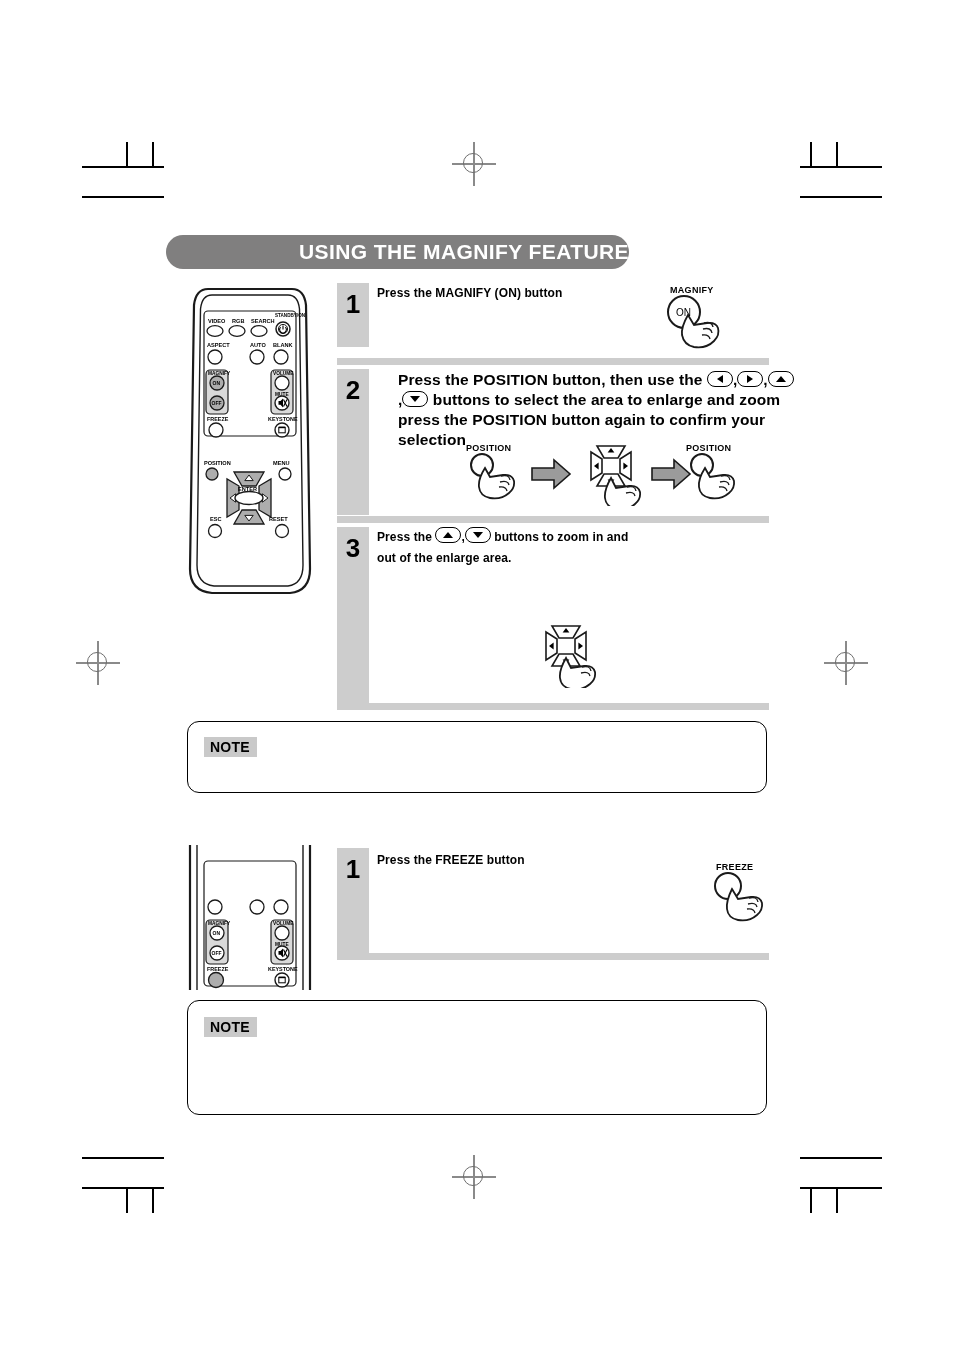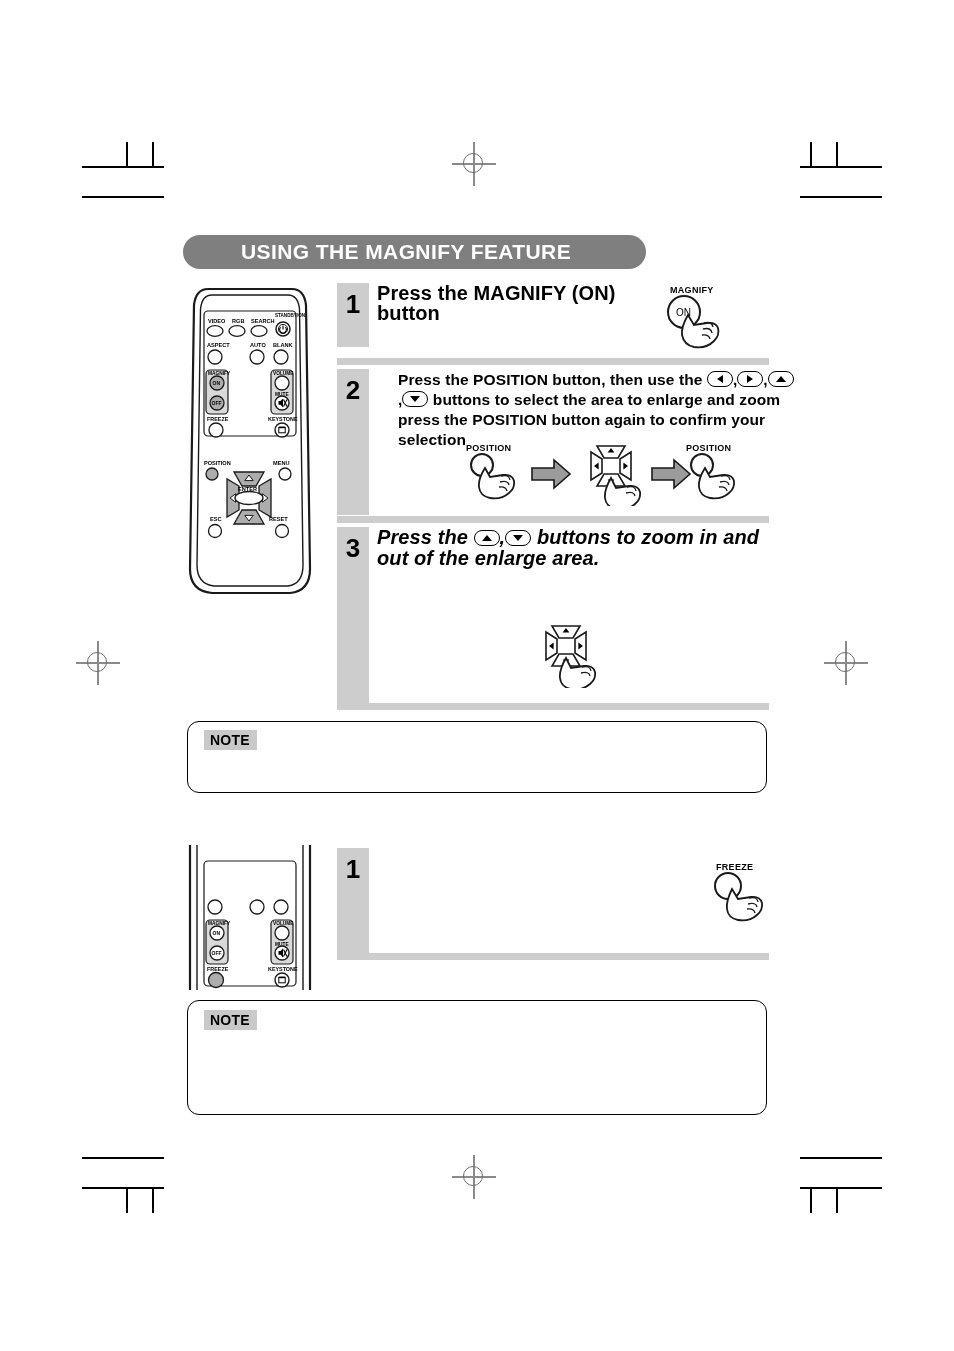--- a/index.html
+++ b/index.html
@@ -28,59 +28,60 @@
   .sec-bar {
     position: absolute;
     background: #807f7f;
     border-radius: 22px;
     color: #fff;
     font-weight: bold;
     display: flex;
     align-items: center;
     letter-spacing: .4px;
   }
-  #sec-magnify { left:183px; top:235px; width:463px; height:34px; font-size:21px; padding-left:58px; box-sizing:border-box;}
+  #sec-magnify { left:166px; top:235px; width:463px; height:34px; font-size:21px; padding-left:58px; box-sizing:border-box;justify-content:flex-end;}
   #sec-freeze  { left:183px; top:808px; width:316px; height:34px; font-size:21px; padding-left:28px; box-sizing:border-box;}
   .step-num {
     position: absolute;
     background: #cdcdcd;
     color: #000;
     font-weight: bold;
     font-size: 26px;
     display: flex; align-items: flex-start; justify-content: center;
     padding-top: 6px;
     box-sizing: border-box;
   }
   .step-sep { position:absolute; background:#cdcdcd; }
   .step-text {
     position: absolute;
     font-weight: bold;
     font-size: 15.5px;
     line-height: 20px;
     color: #000;
     letter-spacing: .1px;
   }
-  .step-text.big { font-size: 20px; }
+  .step-text.big { font-size: 12px; }
 
   
   .notebox {
     position: absolute;
     border: 1.4px solid #000;
     border-radius: 12px;
     background: #fff;
     box-sizing: border-box;
   }
   .note-label {
     position: absolute;
     background: #c9c9c9;
     color: #000;
     font-weight: bold;
     font-size: 14px;
     padding: 2px 7px 2px 6px;
     letter-spacing: .2px;
+    margin-top: 7px;
   }
 
   
   .keypill {
     display: inline-block;
     width: 24px; height: 14px;
     border: 1.6px solid #000;
     border-radius: 8px;
     position: relative;
     vertical-align: -2px;
@@ -323,21 +324,21 @@
       <path d="M38 39 Q46 37 47 42" fill="none" stroke="#1a1a1a" stroke-width="1.3"></path>
       <path d="M37 44 Q44 43 45 48" fill="none" stroke="#1a1a1a" stroke-width="1.3"></path>
     </svg>
   </div>
 
   <div class="step-sep" style="left:337px; top:516px; width:432px; height:7px;"></div>
 
   <div class="step-num" style="left:337px; top:527px; width:32px; height:180px;">
     <span>3</span>
   </div>
-  <div class="step-text big" style="left:377px; top:527px; width:400px; line-height:21px;font-style:italic;">
+  <div class="step-text big" style="left:377px; top:527px; width:400px; line-height:21px;">
     <span>Press the </span><span class="keypill up"></span><span>,</span><span class="keypill down"></span><span> buttons to zoom in and</span><br>
     <span>out of the enlarge area.</span>
   </div>
 
   <div class="callout" style="left:535px; top:620px;">
     <svg width="80" height="68" viewBox="0 0 80 68">
       <path d="M17 6 L45 6 L38 18 L24 18 Z" fill="#fff" stroke="#1a1a1a" stroke-width="1.6"></path>
       <path d="M17 46 L45 46 L38 34 L24 34 Z" fill="#fff" stroke="#1a1a1a" stroke-width="1.6"></path>
       <path d="M11 12 L11 40 L22 33 L22 19 Z" fill="#fff" stroke="#1a1a1a" stroke-width="1.6"></path>
       <path d="M51 12 L51 40 L40 33 L40 19 Z" fill="#fff" stroke="#1a1a1a" stroke-width="1.6"></path>
@@ -399,20 +400,23 @@
       <path d="M48 189 L78 189 L70 203 L56 203 Z" fill="#fff" stroke="#1a1a1a" stroke-width="1.3"></path>
       <path d="M63 192 l4.2 5.6 h-8.4 z" fill="#000"></path>
       <path d="M41 196 L41 208 L47 205 Z" fill="#fff" stroke="#1a1a1a" stroke-width="1.3"></path>
       <path d="M85 196 L85 208 L79 205 Z" fill="#fff" stroke="#1a1a1a" stroke-width="1.3"></path>
     </svg>
   </div>
 
   <div class="step-num" style="left:337px; top:848px; width:32px; height:110px;">
     <span>1</span>
   </div>
+  <div class="step-text big" style="left:377px; top:850px; width:290px;">
+    <span>Press the FREEZE button</span>
+  </div>
   <div class="callout" style="left:706px; top:862px;">
     <div class="callout-label" style="left:10px; top:0px;">FREEZE</div>
     <svg width="72" height="62" viewBox="0 0 72 62">
       <circle cx="22" cy="24" r="13" fill="#fff" stroke="#1a1a1a" stroke-width="2"></circle>
       <path d="M26 27 L32 37 L45 35 Q54 34 56 41 Q57 48 51 53 Q43 60 32 58 Q22 56 21 47 Q20 39 26 27 Z" fill="#fff" stroke="#1a1a1a" stroke-width="1.8"></path>
       <path d="M43 36 Q51 34 52 40" fill="none" stroke="#1a1a1a" stroke-width="1.3"></path>
       <path d="M42 42 Q50 40 51 45" fill="none" stroke="#1a1a1a" stroke-width="1.3"></path>
       <path d="M41 47 Q48 46 49 51" fill="none" stroke="#1a1a1a" stroke-width="1.3"></path>
     </svg>
   </div>

